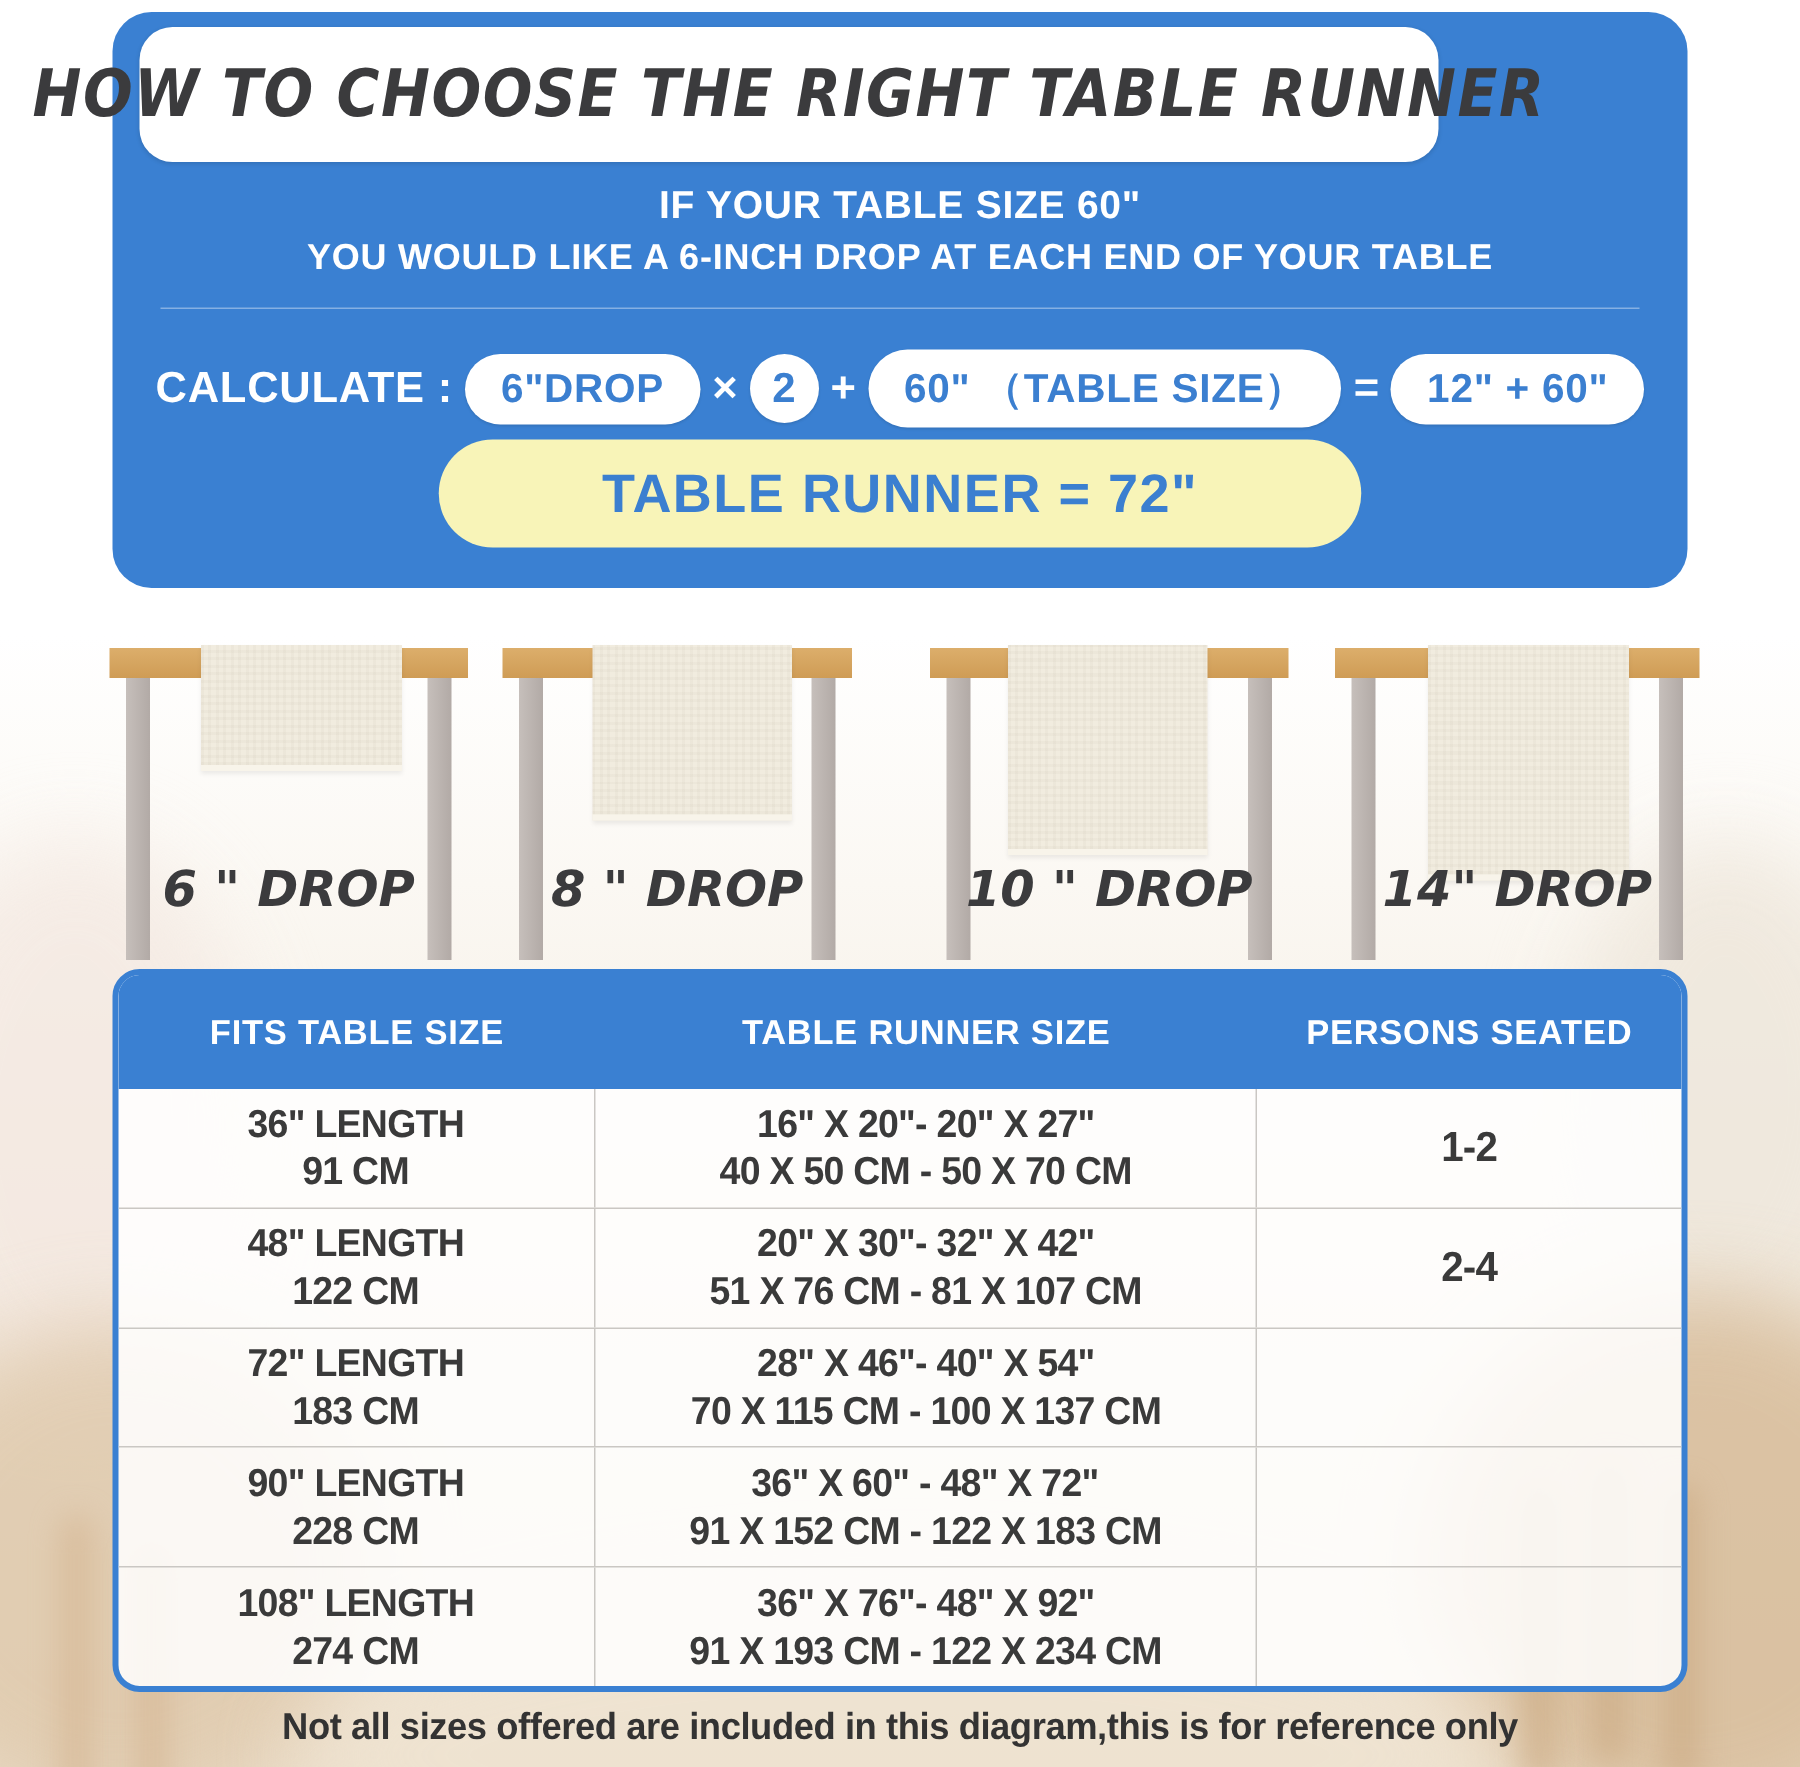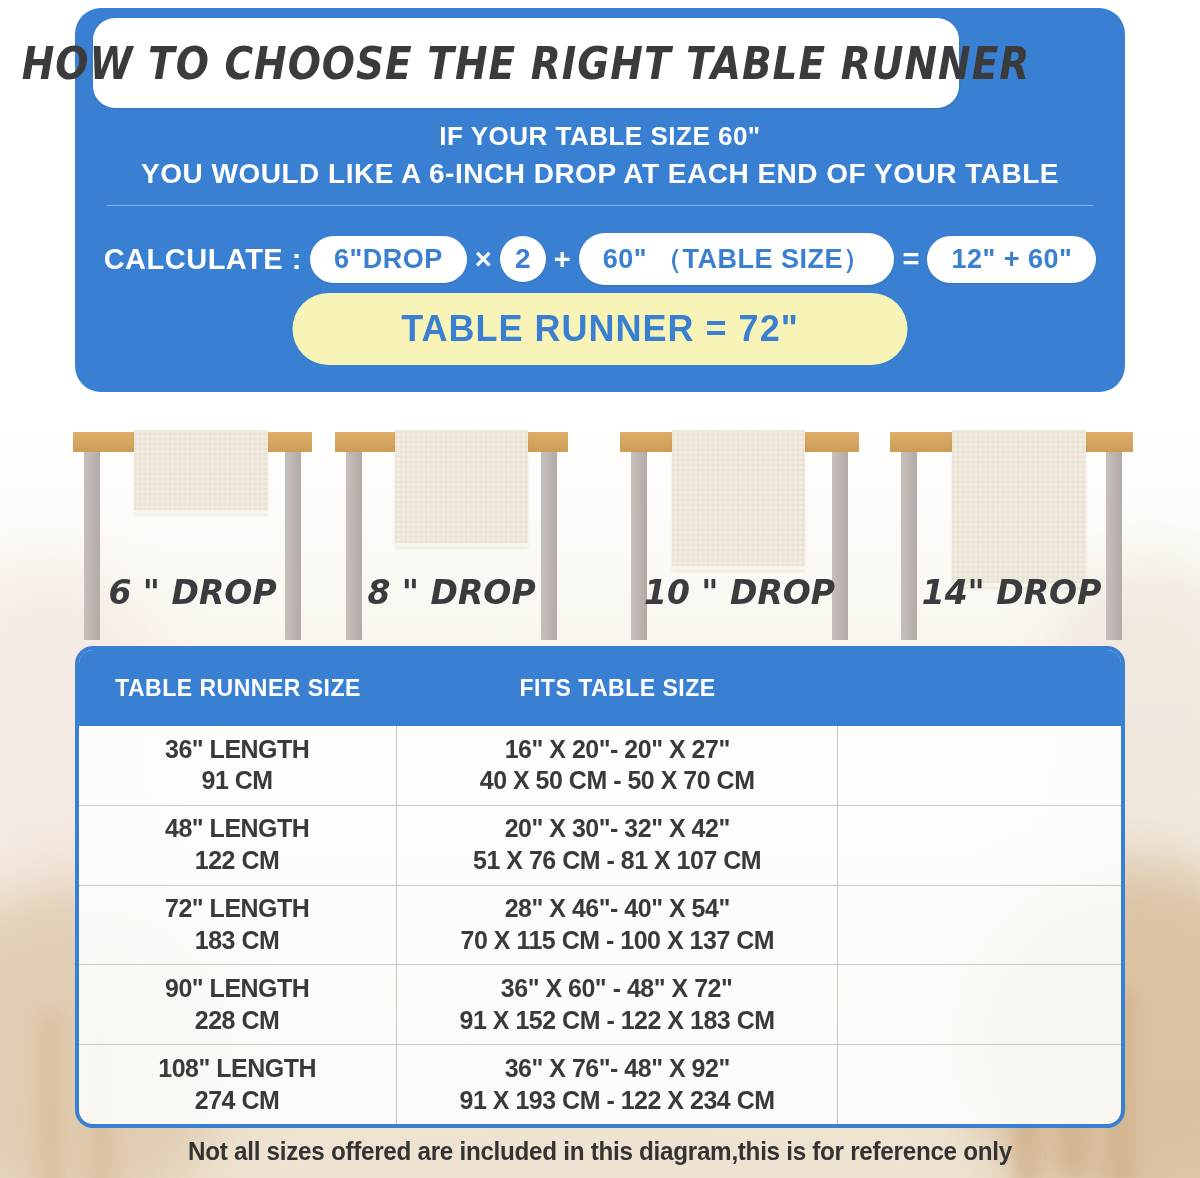--- a/index.html
+++ b/index.html
@@ -30,21 +30,21 @@
     background:#3a80d2;border-radius:26px;}
   .title-box{position:absolute;left:18px;top:10px;width:866px;height:90px;background:#ffffff;
     border-radius:22px;display:flex;align-items:center;justify-content:center;
     box-shadow:0 1px 3px rgba(0,0,0,.12);}
   .title-box h1{margin:0;font-family:"DejaVu Sans","Liberation Sans",sans-serif;
     font-size:39px;font-weight:bold;font-style:italic;color:#3b3b3d;
     letter-spacing:1px;white-space:nowrap;transform:scaleY(1.12);}
   .sub{position:absolute;left:0;width:100%;text-align:center;color:#ffffff;
     font-weight:bold;letter-spacing:.5px;}
   .sub.sub1{top:113px;font-size:26px;}
-  .sub.sub2{top:150px;font-size:28px;}
+  .sub.sub2{top:150px;font-size:24px;}
   .hero-divider{position:absolute;left:32px;right:32px;top:197px;height:1px;
     background:rgba(255,255,255,.38);}
   .calc-row{position:absolute;left:18px;right:18px;top:226px;height:50px;
     display:flex;align-items:center;justify-content:center;gap:8px;}
   .calc-label{color:#ffffff;font-size:29px;font-weight:bold;letter-spacing:.5px;white-space:nowrap;}
   .pill{background:#ffffff;color:#3b7fd0;font-weight:bold;font-size:27px;
     padding:8px 24px;border-radius:27px;white-space:nowrap;letter-spacing:.5px;
     box-shadow:0 1px 2px rgba(0,0,0,.12);}
   .op{color:#ffffff;font-size:29px;font-weight:bold;}
   .circle{width:46px;height:46px;border-radius:50%;background:#ffffff;color:#3b7fd0;
@@ -166,45 +166,52 @@
   <div class="table-illus t4">
     <div class="leg left"></div>
     <div class="leg right"></div>
     <div class="tabletop"></div>
     <div class="runner"></div>
     <div class="drop-label">14" DROP</div>
   </div>
 
   <div class="size-panel">
     <div class="size-header">
+      <div class="hcell">FITS TABLE SIZE</div>
       <div class="hcell">TABLE RUNNER SIZE</div>
-      <div class="hcell">FITS TABLE SIZE</div>
+      <div class="hcell">PERSONS SEATED</div>
     </div>
     <div class="size-body">
 
       <div class="size-row">
         <div class="cell c1">
           <span class="ln">36" LENGTH</span>
           <span class="ln">91 CM</span>
         </div>
         <div class="cell c2">
           <span class="ln">16" X 20"- 20" X 27"</span>
           <span class="ln">40 X 50 CM - 50 X 70 CM</span>
         </div>
+        <div class="cell c3">
+          <span class="ln">1-2</span>
+        </div>
       </div>
 
       <div class="size-row">
         <div class="cell c1">
           <span class="ln">48" LENGTH</span>
           <span class="ln">122 CM</span>
         </div>
         <div class="cell c2">
           <span class="ln">20" X 30"- 32" X 42"</span>
           <span class="ln">51 X 76 CM - 81 X 107 CM</span>
         </div>
+        <div class="cell c3">
+          <span class="ln">2-4</span>
+        </div>
       </div>
 
       <div class="size-row">
         <div class="cell c1">
           <span class="ln">72" LENGTH</span>
           <span class="ln">183 CM</span>
         </div>
         <div class="cell c2">
           <span class="ln">28" X 46"- 40" X 54"</span>
           <span class="ln">70 X 115 CM - 100 X 137 CM</span>

